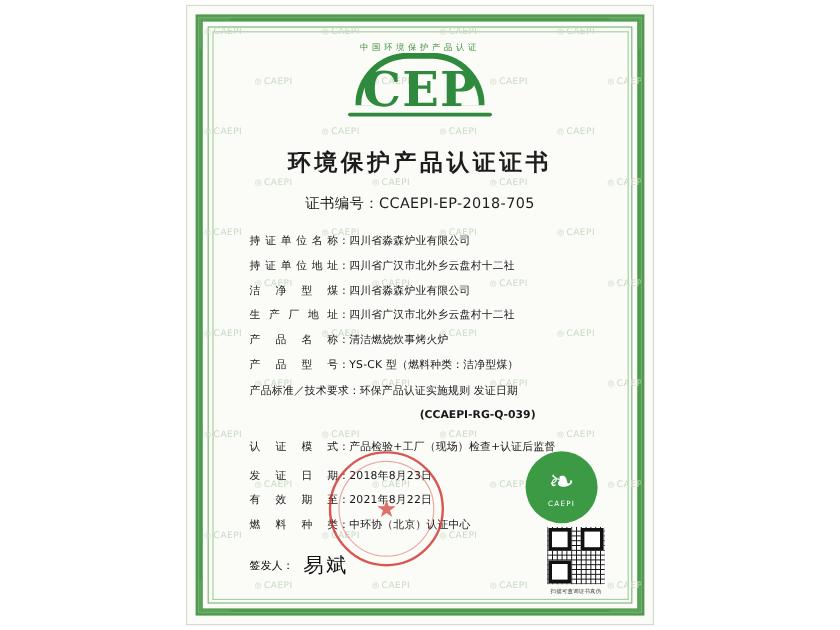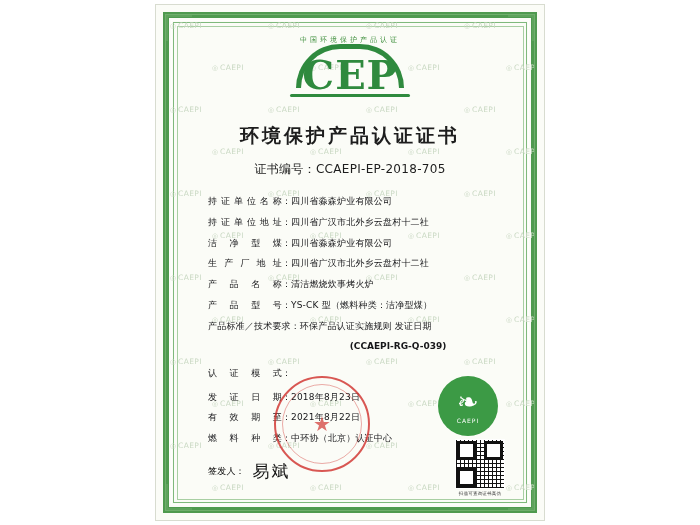--- a/index.html
+++ b/index.html
@@ -491,20 +491,21 @@
         </div>
 
       <div class="rule-line">
         <span class="inner">(CCAEPI-RG-Q-039)</span>
       </div>
 
       <div class="fields" style="margin-top:16px;">
         <div class="field-row">
           <span class="field-label">认证模式</span>
           <span class="field-colon">：</span>
+          <span class="field-value">产品检验+工厂（现场）检查+认证后监督</span>
         </div>
       </div>
 
       <div class="bottom-fields">
 
         <div class="red-stamp">
           <div class="red-stamp-arc"></div>
           <div class="star">★</div>
         </div>
 

